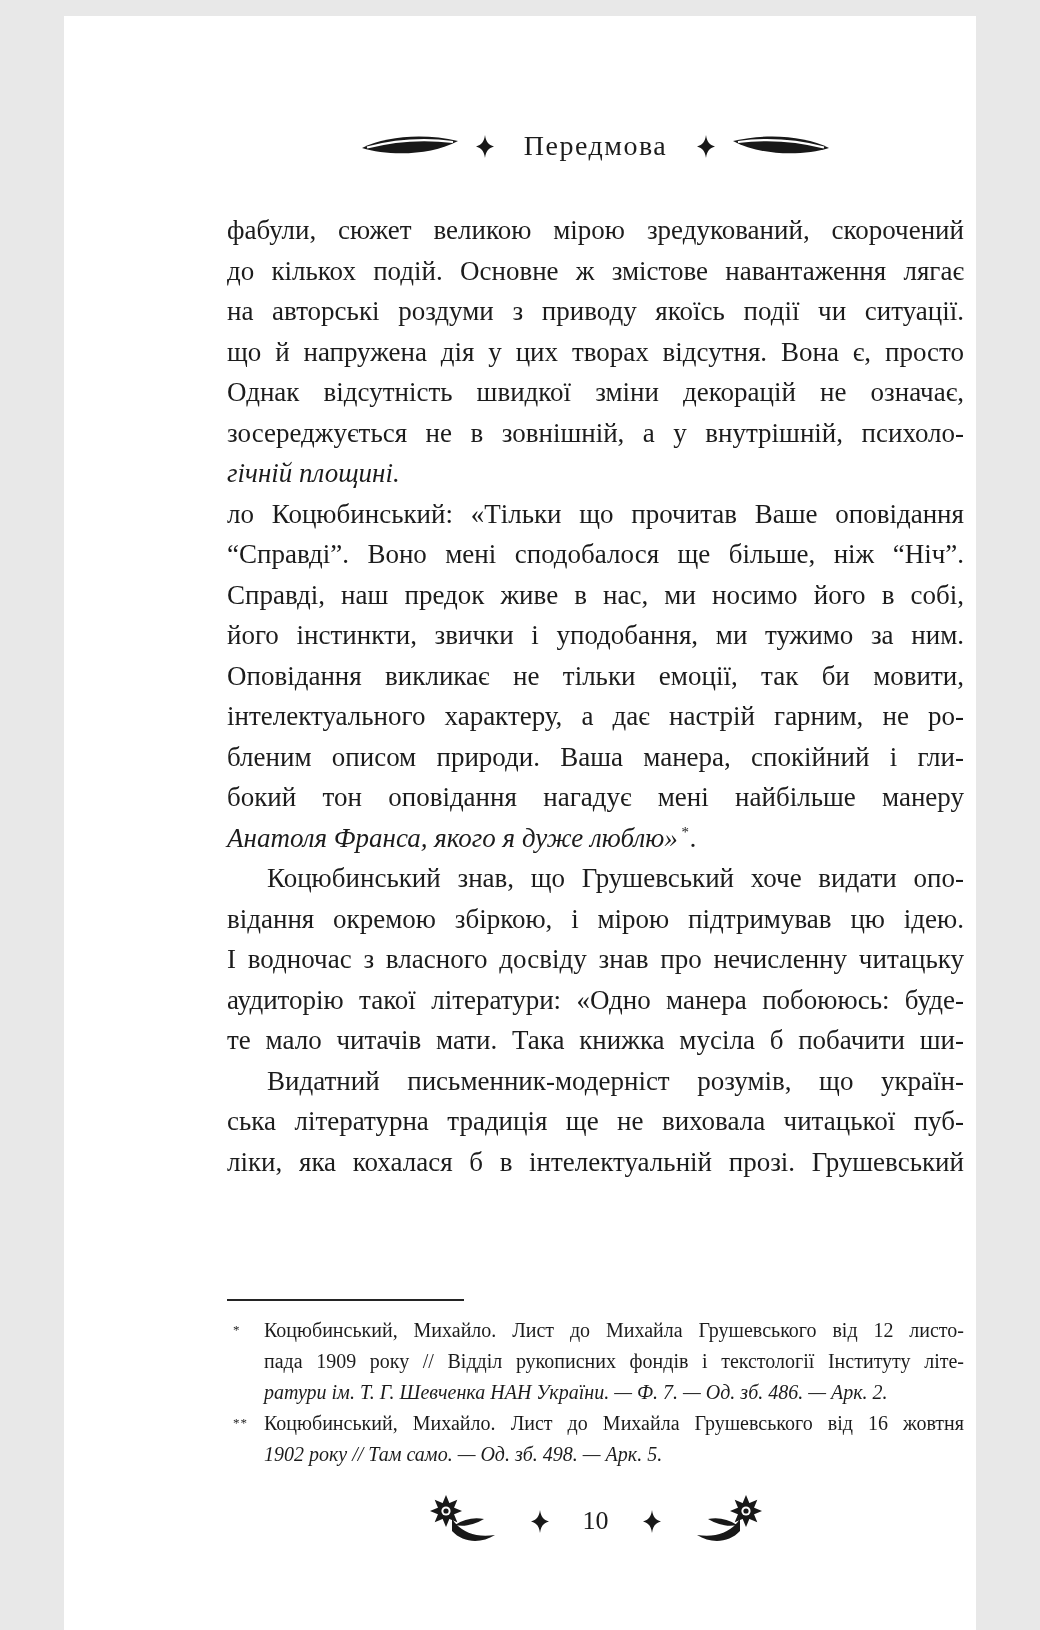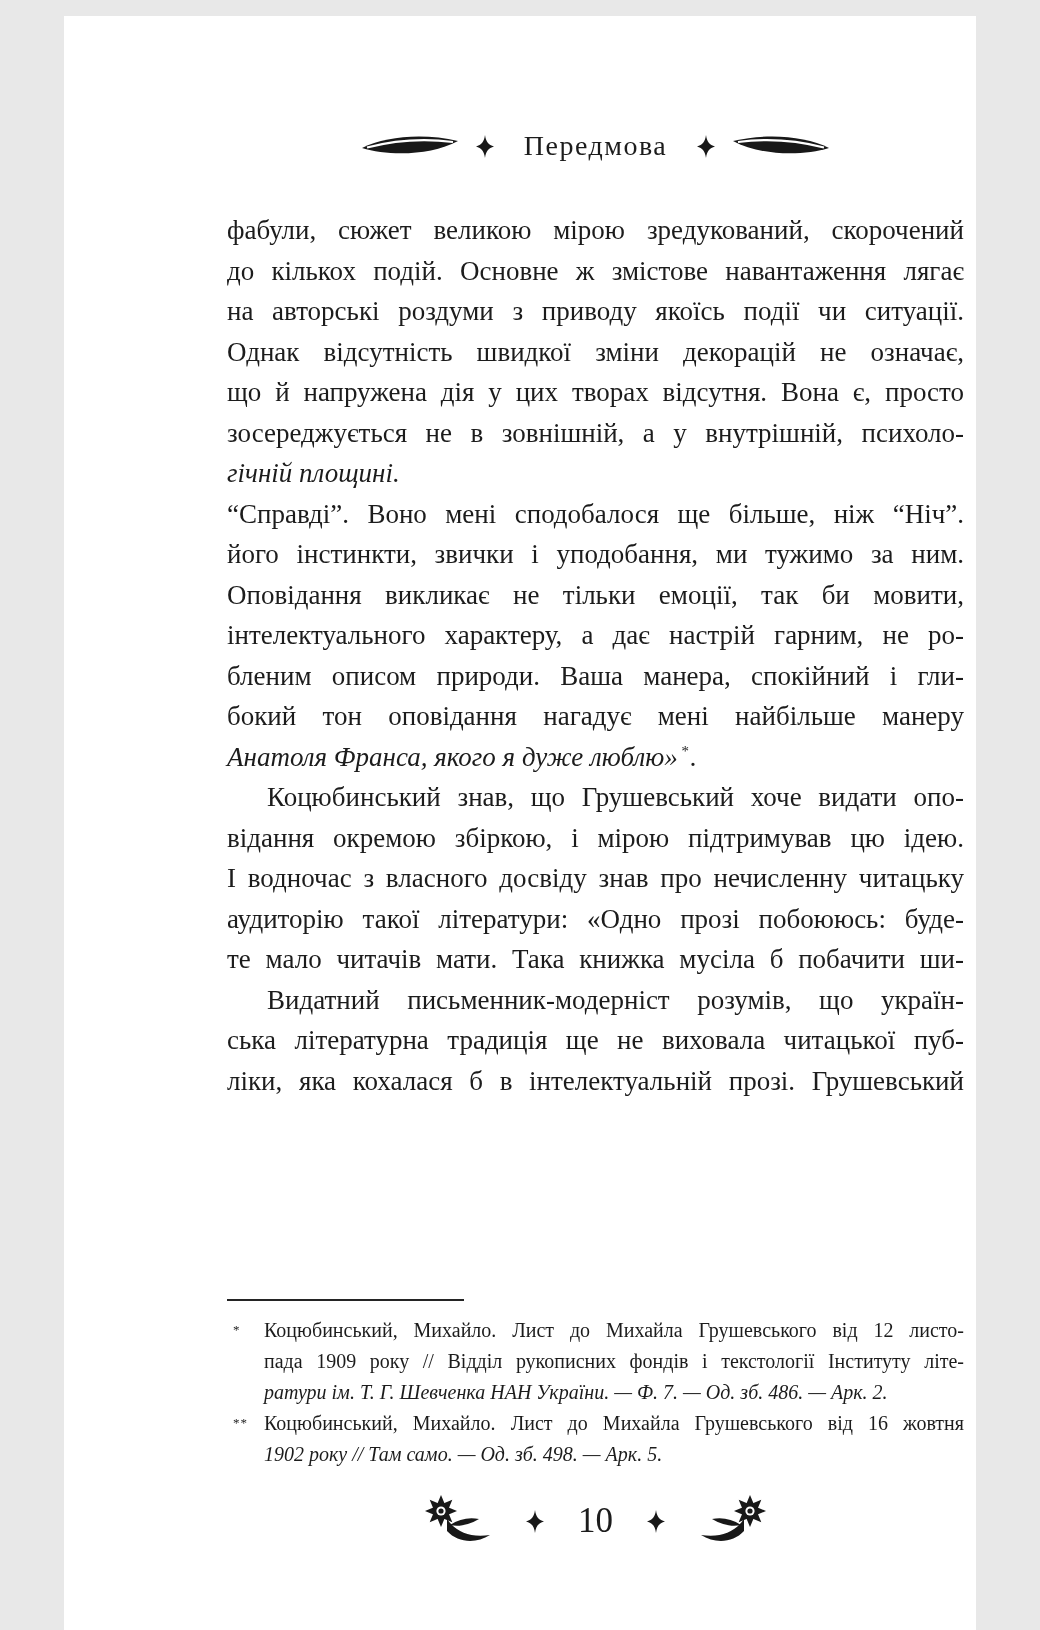--- a/index.html
+++ b/index.html
@@ -44,21 +44,21 @@
   .fn { position:relative; padding-left:37px; }
   .fn-marker {
     position:absolute; left:6px; top:-1px;
     font-size:13px; letter-spacing:1px;
   }
   
   .footer {
     position:absolute; top:1478px; left:163px; width:737px;
     display:flex; justify-content:center; align-items:center; gap:30px;
   }
-  .page-num { font-size:35px; padding:0 4px; }
+  .page-num { font-size:26px; padding:0 4px; }
 </style>
 </head>
 <body>
 
 <div class="page">
 
   <div class="header">
     <span class="orn">
       <svg width="100" height="26" viewBox="0 0 100 26">
         <path d="M2,15 C26,3 64,0 98,8 C70,23 28,23 2,15 Z" fill="#181818"></path>
@@ -82,39 +82,41 @@
         <path d="M7,14.5 C36,7 66,5.5 93,9" stroke="#ffffff" stroke-width="2.2" fill="none"></path>
       </svg>
     </span>
   </div>
 
   <div class="body" id="body">
       <div>
         <div class="line">фабули, сюжет великою мірою зредукований, скорочений</div>
         <div class="line">до кількох подій. Основне ж змістове навантаження лягає</div>
         <div class="line">на авторські роздуми з приводу якоїсь події чи ситуації.</div>
+        <div class="line">що й напружена дія у цих творах відсутня. Вона є, просто</div>
         <div class="line">Однак відсутність швидкої зміни декорацій не означає,</div>
-        <div class="line">що й напружена дія у цих творах відсутня. Вона є, просто</div>
         <div class="line">зосереджується не в зовнішній, а у внутрішній, психоло-</div>
         <div class="line end">гічній площині.</div>
       </div>
       <div>
+        <div class="line">ло Коцюбинський: «Тільки що прочитав Ваше оповідання</div>
         <div class="line">“Справді”. Воно мені сподобалося ще більше, ніж “Ніч”.</div>
+        <div class="line">Справді, наш предок живе в нас, ми носимо його в собі,</div>
         <div class="line">його інстинкти, звички і уподобання, ми тужимо за ним.</div>
         <div class="line">Оповідання викликає не тільки емоції, так би мовити,</div>
         <div class="line">інтелектуального характеру, а дає настрій гарним, не ро-</div>
         <div class="line">бленим описом природи. Ваша манера, спокійний і гли-</div>
         <div class="line">бокий тон оповідання нагадує мені найбільше манеру</div>
         <div class="line end">Анатоля Франса, якого я дуже люблю»<span class="sup">*</span>.</div>
       </div>
       <div>
         <div class="line indent">Коцюбинський знав, що Грушевський хоче видати опо-</div>
         <div class="line">відання окремою збіркою, і мірою підтримував цю ідею.</div>
         <div class="line">І водночас з власного досвіду знав про нечисленну читацьку</div>
-        <div class="line">аудиторію такої літератури: «Одно прозі побоююсь: буде-</div>
+        <div class="line">аудиторію такої літератури: «Одно манера побоююсь: буде-</div>
         <div class="line">те мало читачів мати. Така книжка мусіла б побачити ши-</div>
       </div>
       <div>
         <div class="line indent">Видатний письменник-модерніст розумів, що україн-</div>
         <div class="line">ська літературна традиція ще не виховала читацької пуб-</div>
         <div class="line">ліки, яка кохалася б в інтелектуальній прозі. Грушевський</div>
       </div>
     </div>
 
   <div class="footnotes">

